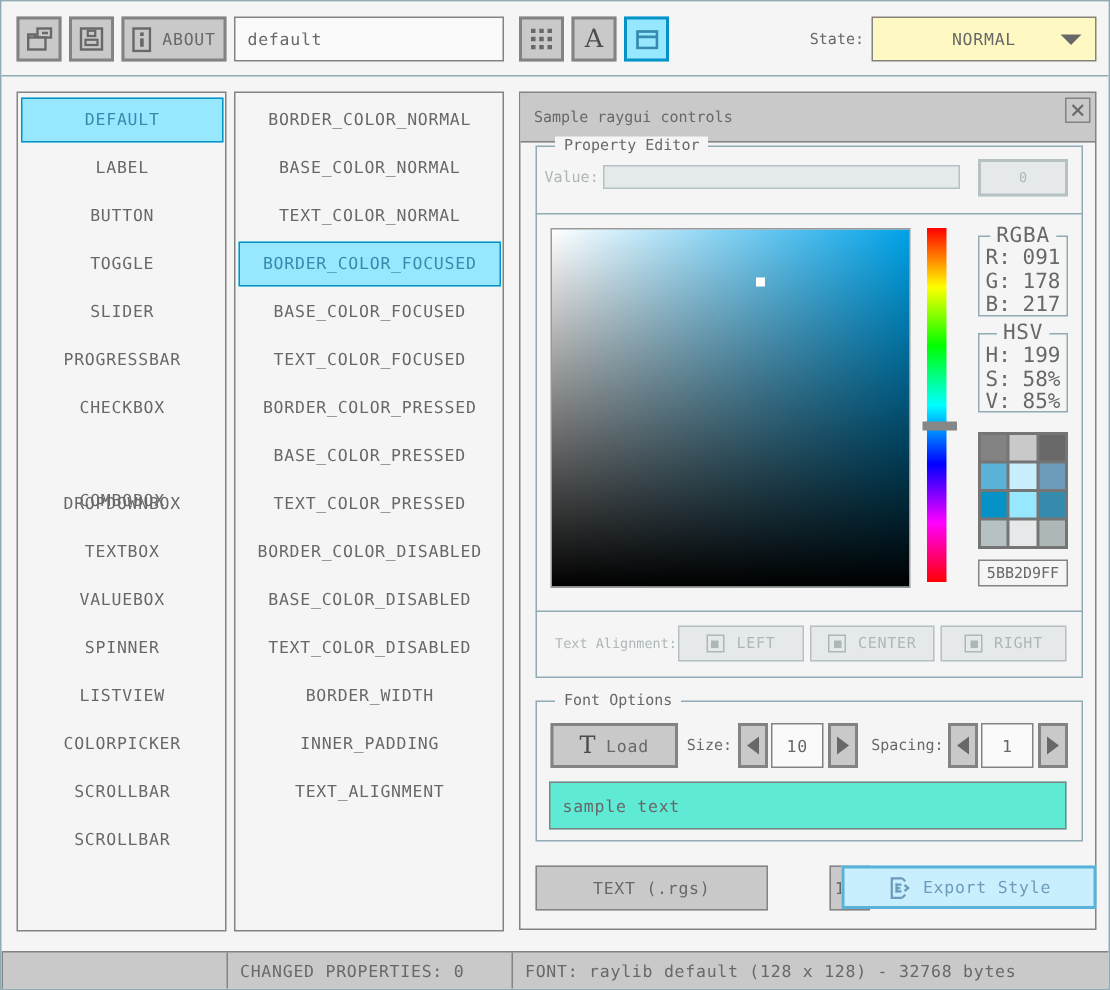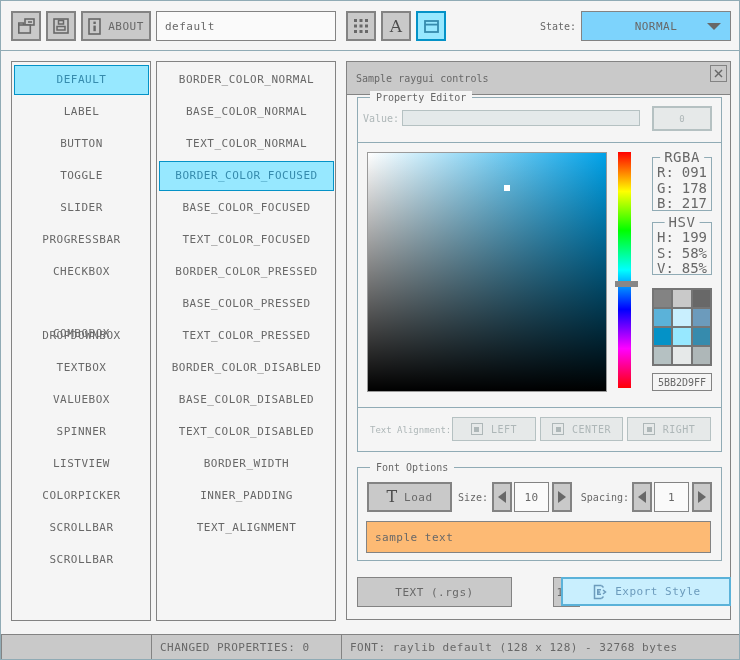--- a/index.html
+++ b/index.html
@@ -16,21 +16,21 @@
   .btn{
     position:absolute;height:30px;border:2px solid #838383;background:#c9c9c9;
     display:flex;align-items:center;justify-content:center;gap:7px;color:#686868;cursor:pointer;
   }
   .btn.pressed{border-color:#0492c7;background:#97e8ff;color:#368bad;}
   .input{
     position:absolute;height:30px;border:1px solid #838383;background:#fafafa;
     display:flex;align-items:center;padding:0 8px;color:#686868;
   }
   .ddown{
-    position:absolute;height:30px;border:1px solid #838383;background:#7dd3fc;
+    position:absolute;height:30px;border:1px solid #838383;background:#fef9c3;
     display:flex;align-items:center;justify-content:center;color:#686868;cursor:pointer;
   }
   .tri-down{width:0;height:0;border-left:7px solid transparent;border-right:7px solid transparent;border-top:7px solid #686868;position:absolute;}
   .lbl{position:absolute;color:#686868;line-height:13px;height:13px;white-space:pre;font-size:10px;letter-spacing:0;}
   .lbl.dis{color:#aeb7b8;}
   .lbl.right{text-align:right;}
   
   .listview{position:absolute;top:60px;height:560px;border:1px solid #838383;background:#f5f5f5;}
   .list-item{
     position:absolute;height:30px;line-height:28px;text-align:center;color:#686868;cursor:pointer;
@@ -39,21 +39,21 @@
   .list-item.selected{background:#97e8ff;border:1px solid #0492c7;color:#368bad;}
   
   .panel{left:345px;top:60px;width:385px;height:559px;border:1px solid #838383;background:#f5f5f5;}
   .titlebar{position:absolute;left:0;top:0;width:100%;height:24px;background:#c9c9c9;border-bottom:1px solid #838383;
     display:flex;align-items:center;padding:16px 9px;color:#686868;font-size:10px;letter-spacing:0;}
   .closebtn{position:absolute;top:3px;right:3px;width:17px;height:17px;border:1px solid #838383;background:#c9c9c9;
     display:flex;align-items:center;justify-content:center;color:#686868;font-size:12px;letter-spacing:0;cursor:pointer;line-height:15px;}
   .groupbox{position:absolute;border:1px solid #90abb5;}
   .groupbox > .gb-label{position:absolute;top:-7px;left:12px;background:#f5f5f5;padding:0 6px;color:#686868;height:13px;line-height:13px;white-space:pre;font-size:10px;letter-spacing:0;}
   .hline{position:absolute;height:1px;background:#90abb5;}
-  .txtbox{position:absolute;border:1px solid #838383;background:#fdba74;display:flex;align-items:center;padding:0 8px;color:#686868;}
+  .txtbox{position:absolute;border:1px solid #838383;background:#5eead4;display:flex;align-items:center;padding:0 8px;color:#686868;}
   .txtbox.dis{border-color:#b5c1c2;background:#e4e9ea;}
   .btn.dis{border-color:#b5c1c2;background:#e6e9e9;color:#aeb7b8;cursor:default;}
   .toggle{position:absolute;height:24px;border:1px solid #b5c1c2;background:#e6e9e9;color:#aeb7b8;
     display:flex;align-items:center;justify-content:center;gap:8px;cursor:pointer;font-size:10px;letter-spacing:0.5px;}
   .al-icon{position:relative;width:12px;height:12px;border:1px solid #aeb7b8;display:inline-block;}
   .al-icon .dot{position:absolute;width:5px;height:5px;background:#aeb7b8;top:3px;}
   .al-icon.l .dot{left:2px;} .al-icon.c .dot{left:3px;} .al-icon.r .dot{right:2px;}
   
   .cpicker{position:absolute;left:20px;top:90px;width:240px;height:240px;border:1px solid #9a9a9a;
     background:linear-gradient(to bottom,rgba(0,0,0,0) 0%,#000 100%),linear-gradient(to right,#ffffff 0%,#00a2e8 100%);}

